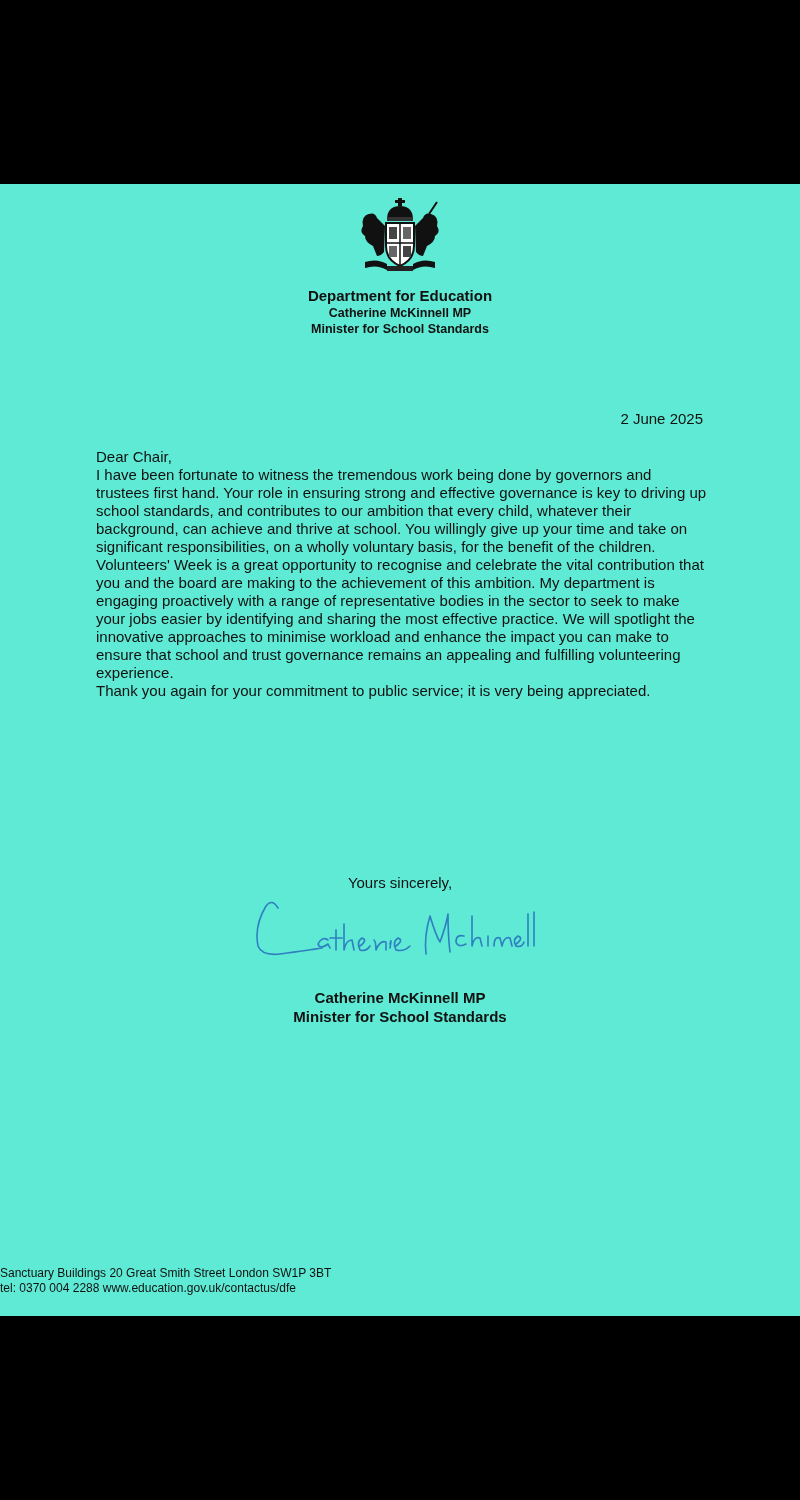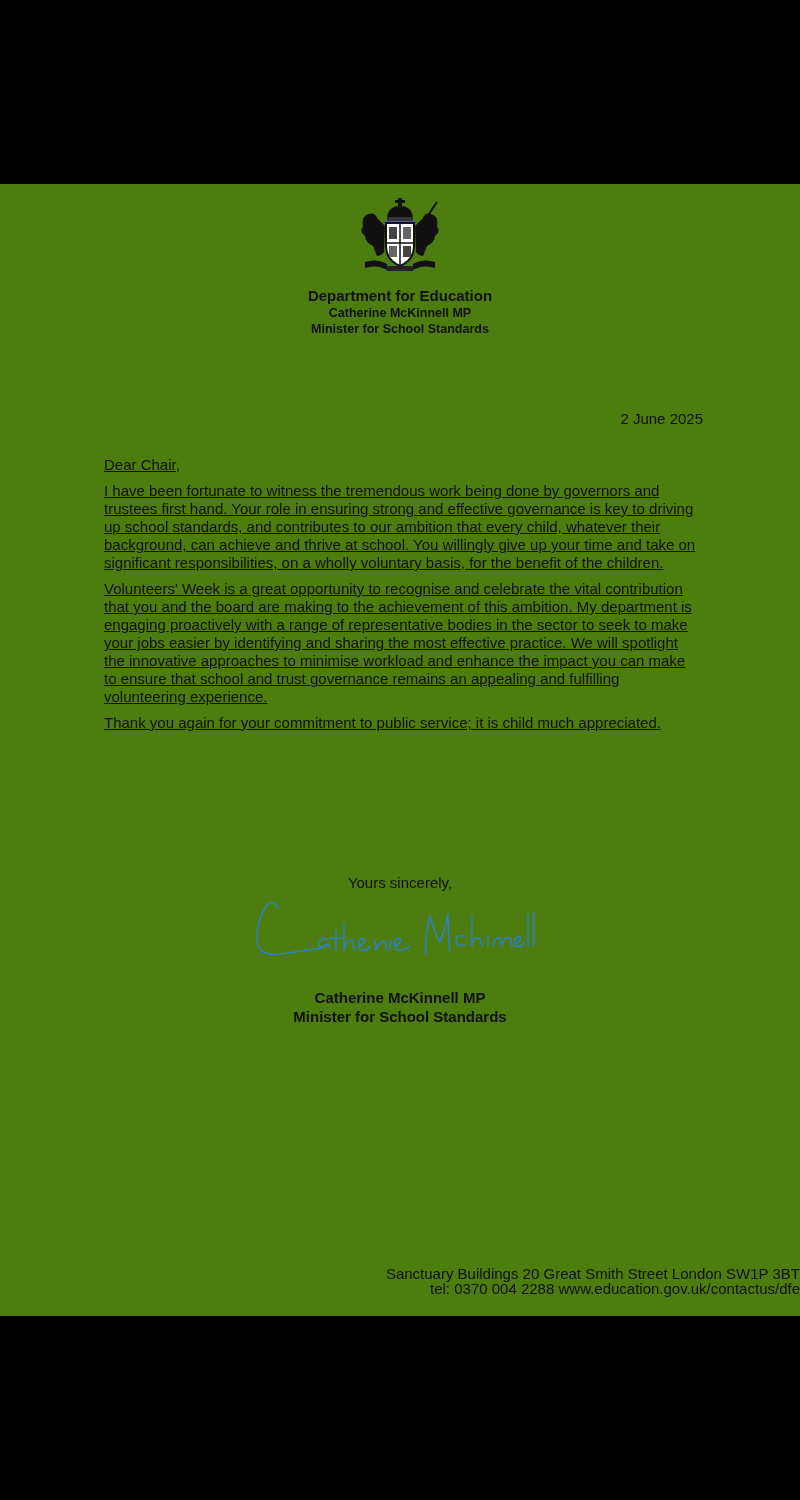--- a/index.html
+++ b/index.html
@@ -3,53 +3,53 @@
   <meta charset="utf-8">
   <style>
     html, body { margin: 0; padding: 0; }
     body {
       width: 800px; height: 1500px; background: #000;
       position: relative; overflow: hidden;
       font-family: "Liberation Sans", sans-serif; color: #111;
     }
     .page {
       position: absolute; left: 0; top: 184px; width: 800px; height: 1132px;
-      background: #4d7c0f;
+      background: #5eead4;
     }
     .crest {
       position: absolute; left: 355px; top: 12px; width: 90px; height: 80px;
     }
     .header {
       position: absolute; left: 0; top: 102px; width: 800px; text-align: center;
       font-weight: bold;
     }
     .header .dept { font-size: 15px; line-height: 19px; }
     .header .sub { font-size: 12.5px; line-height: 16px; }
     .date {
       position: absolute; right: 97px; top: 226px; font-size: 15px; margin-left: 7px;
     }
     .body {
       position: absolute; left: 96px; top: 264px; width: 612px;
       font-size: 15px; line-height: 18px;
     }
-    .body p { margin: 8px; text-decoration: underline; }
+    .body p { margin: 0; }
     .closing {
       position: absolute; left: 0; top: 690px; width: 800px; text-align: center;
       font-size: 15px;
     }
     .signature {
       position: absolute; left: 250px; top: 712px; width: 290px; height: 70px;
     }
     .signer {
       position: absolute; left: 0; top: 804px; width: 800px; text-align: center;
       font-weight: bold; font-size: 15px; line-height: 19px;
     }
     .footer {
-      position: absolute; left: 0; top: 1082px; width: 800px; text-align: right;
-      font-size: 15px; line-height: 15px;
+      position: absolute; left: 0; top: 1082px; width: 800px; text-align: left;
+      font-size: 12px; line-height: 15px;
     }
   </style>
 </head>
 <body>
 
 <div class="page">
 
   <div class="crest">
     <svg width="90" height="80" viewBox="0 0 90 80">
 
@@ -83,21 +83,21 @@
     <div class="sub">Catherine McKinnell MP</div>
     <div class="sub">Minister for School Standards</div>
   </div>
 
   <div class="date">2 June 2025</div>
 
   <div class="body">
     <p>Dear Chair,</p>
     <p>I have been fortunate to witness the tremendous work being done by governors and trustees first hand. Your role in ensuring strong and effective governance is key to driving up school standards, and contributes to our ambition that every child, whatever their background, can achieve and thrive at school. You willingly give up your time and take on significant responsibilities, on a wholly voluntary basis, for the benefit of the children.</p>
     <p>Volunteers' Week is a great opportunity to recognise and celebrate the vital contribution that you and the board are making to the achievement of this ambition. My department is engaging proactively with a range of representative bodies in the sector to seek to make your jobs easier by identifying and sharing the most effective practice. We will spotlight the innovative approaches to minimise workload and enhance the impact you can make to ensure that school and trust governance remains an appealing and fulfilling volunteering experience.</p>
-    <p>Thank you again for your commitment to public service; it is child much appreciated.</p>
+    <p>Thank you again for your commitment to public service; it is very being appreciated.</p>
   </div>
 
   <div class="closing">Yours sincerely,</div>
 
   <div class="signature">
     <svg width="290" height="70" viewBox="0 0 290 70" fill="none" stroke="#2f7fc1" stroke-width="1.6" stroke-linecap="round" stroke-linejoin="round">
 
       <path d="M28 12 Q22 2 16 10 Q4 30 8 50 Q12 60 30 58 Q60 54 72 52"></path>
 
       <path d="M78 44 Q72 40 68 48 Q70 54 78 48 L80 52"></path>

